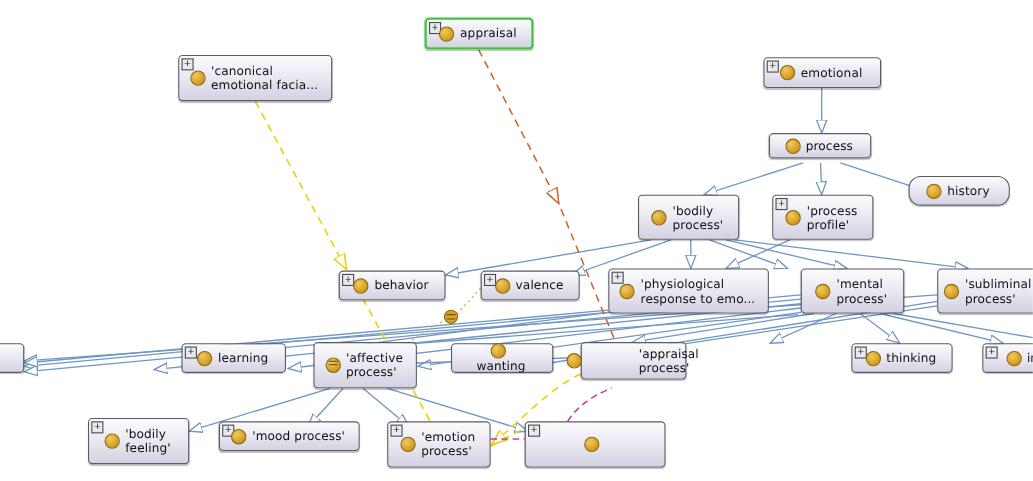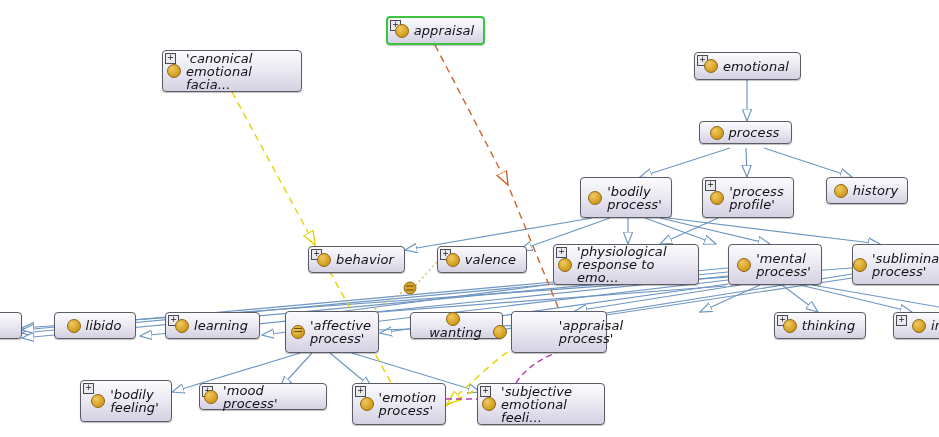--- a/index.html
+++ b/index.html
@@ -53,27 +53,26 @@
     background:#6d4f0d;
   }
   .node .dot.collapsed::before{
     content:"";
     position:absolute;
     left:2px;top:2px;
     width:8px;height:1px;
     background:#6d4f0d;
   }
   .node .lbl{
-    font-size:13px;
+    font-size:11px;
     color:#111116;
     line-height:13px;
     text-align:left;
     white-space:pre-line;
     letter-spacing:.1px;
-    font-style:italic;
   }
   .node.two .lbl{text-align:left;}
 </style>
 </head>
 <body>
 
 <div id="canvas">
 
   <svg id="edges" viewBox="0 0 939 437" xmlns="http://www.w3.org/2000/svg">
     <defs>
@@ -186,21 +185,21 @@
 process'</span>
   </div>
 
   <div class="node two" style="left:702px;top:177px;width:92px;height:41px;">
     <span class="plus">+</span>
     <span class="dot"></span>
     <span class="lbl">'process
 profile'</span>
   </div>
 
-  <div class="node" style="left:826px;top:177px;width:82px;height:27px;">
+  <div class="node" style="left:826px;top:160px;width:92px;height:27px;border-radius:11px;">
     <span class="dot"></span>
     <span class="lbl">history</span>
   </div>
 
   <div class="node" style="left:308px;top:246px;width:97px;height:27px;">
     <span class="plus">+</span>
     <span class="dot"></span>
     <span class="lbl">behavior</span>
   </div>
 
@@ -226,43 +225,39 @@
   <div class="node two" style="left:852px;top:244px;width:94px;height:41px;">
     <span class="dot"></span>
     <span class="lbl">'subliminal
 process'</span>
   </div>
 
   <div class="node" style="left:-28px;top:312px;width:50px;height:27px;">
     <span class="lbl"></span>
   </div>
 
-  <div class="node" style="left:54px;top:312px;width:82px;height:27px;">
-    <span class="dot"></span>
-    <span class="lbl">libido</span>
-  </div>
 
   <div class="node" style="left:165px;top:312px;width:95px;height:27px;">
     <span class="plus">+</span>
     <span class="dot"></span>
     <span class="lbl">learning</span>
   </div>
 
   <div class="node two" style="left:285px;top:311px;width:94px;height:42px;">
     <span class="dot collapsed"></span>
     <span class="lbl">'affective
 process'</span>
   </div>
 
   <div class="node" style="left:410px;top:312px;width:93px;height:27px;flex-direction:column;">
     <span class="dot"></span>
     <span class="lbl">wanting</span>
   </div>
 
-  <div class="node two" style="left:511px;top:311px;width:96px;height:42px;gap:47px;">
+  <div class="node two" style="left:528px;top:311px;width:96px;height:34px;gap:47px;">
     <span class="dot"></span>
     <span class="lbl">'appraisal
 process'</span>
   </div>
 
 
   <div class="node" style="left:774px;top:312px;width:92px;height:27px;">
     <span class="plus">+</span>
     <span class="dot"></span>
     <span class="lbl">thinking</span>
@@ -290,17 +285,15 @@
   <div class="node two" style="left:352px;top:383px;width:94px;height:42px;">
     <span class="plus">+</span>
     <span class="dot"></span>
     <span class="lbl">'emotion
 process'</span>
   </div>
 
   <div class="node two" style="left:477px;top:383px;width:128px;height:42px;">
     <span class="plus">+</span>
     <span class="dot"></span>
-    <span class="lbl">'subjective
-emotional feeli...</span>
   </div>
 
 </div>
 
 </body></html>

